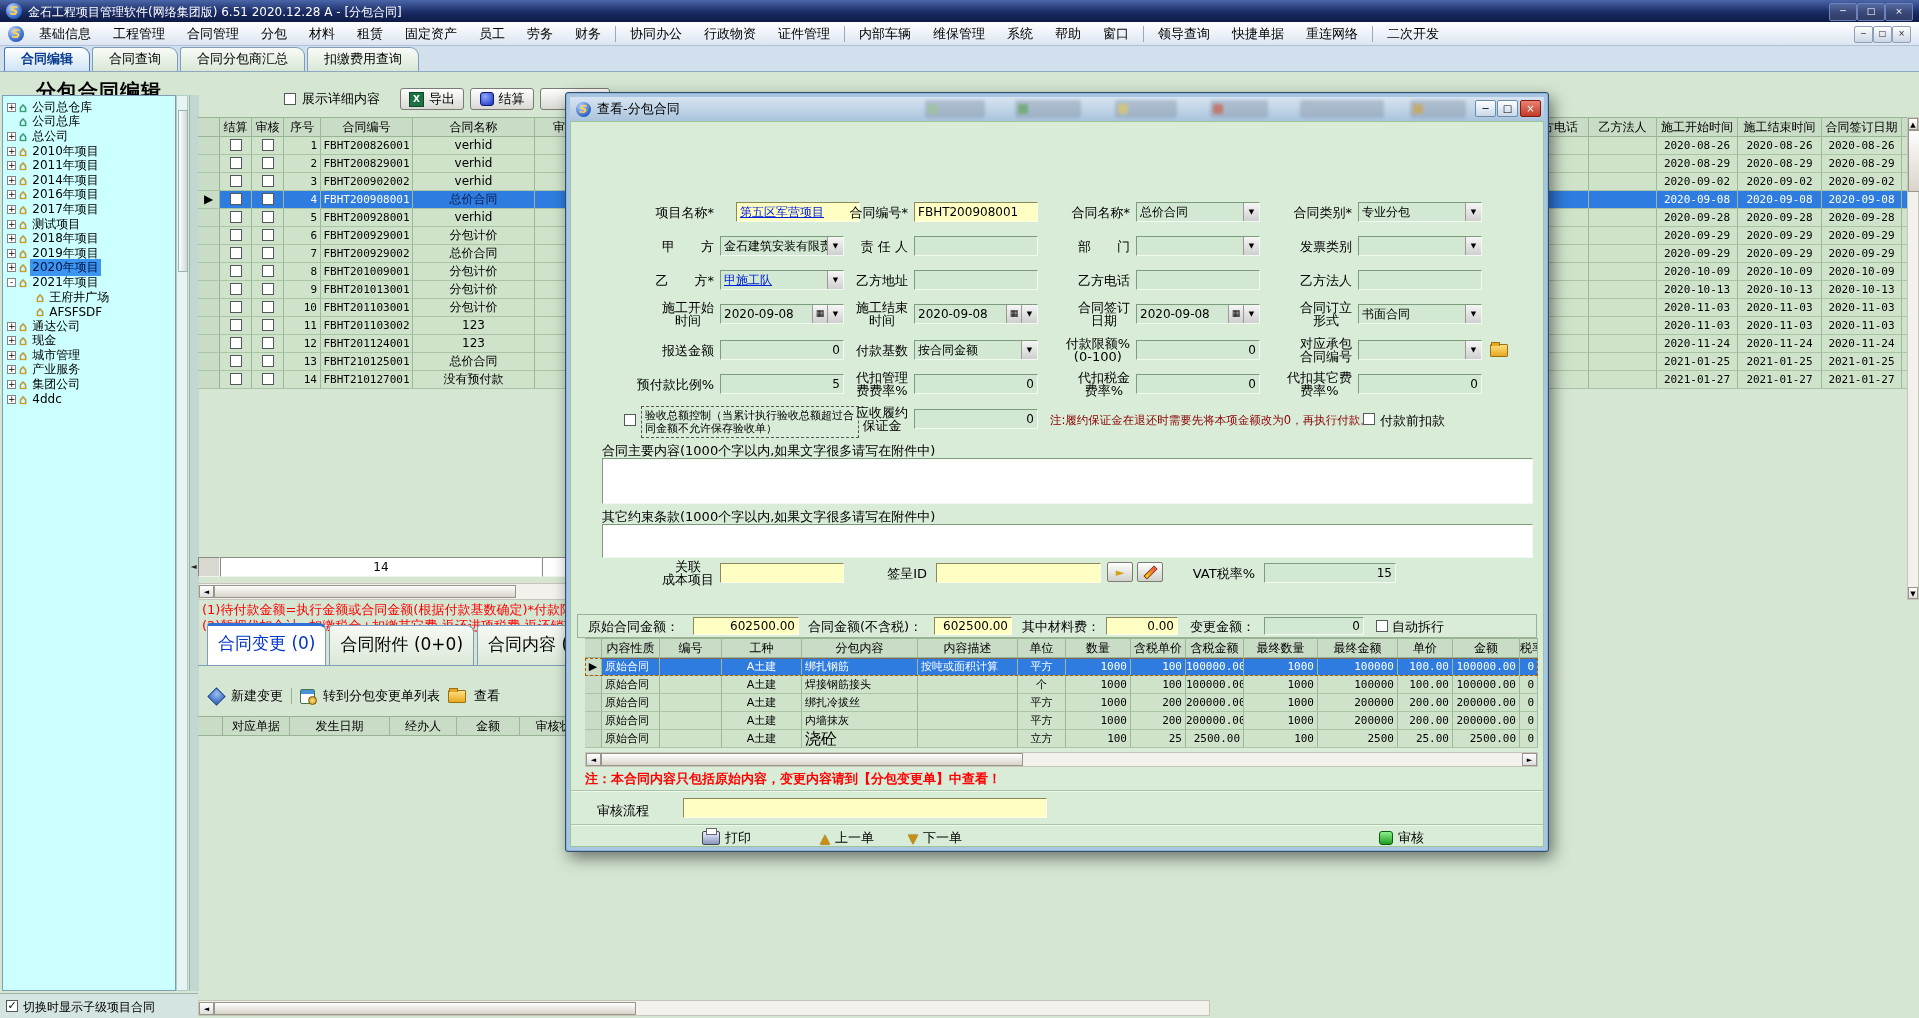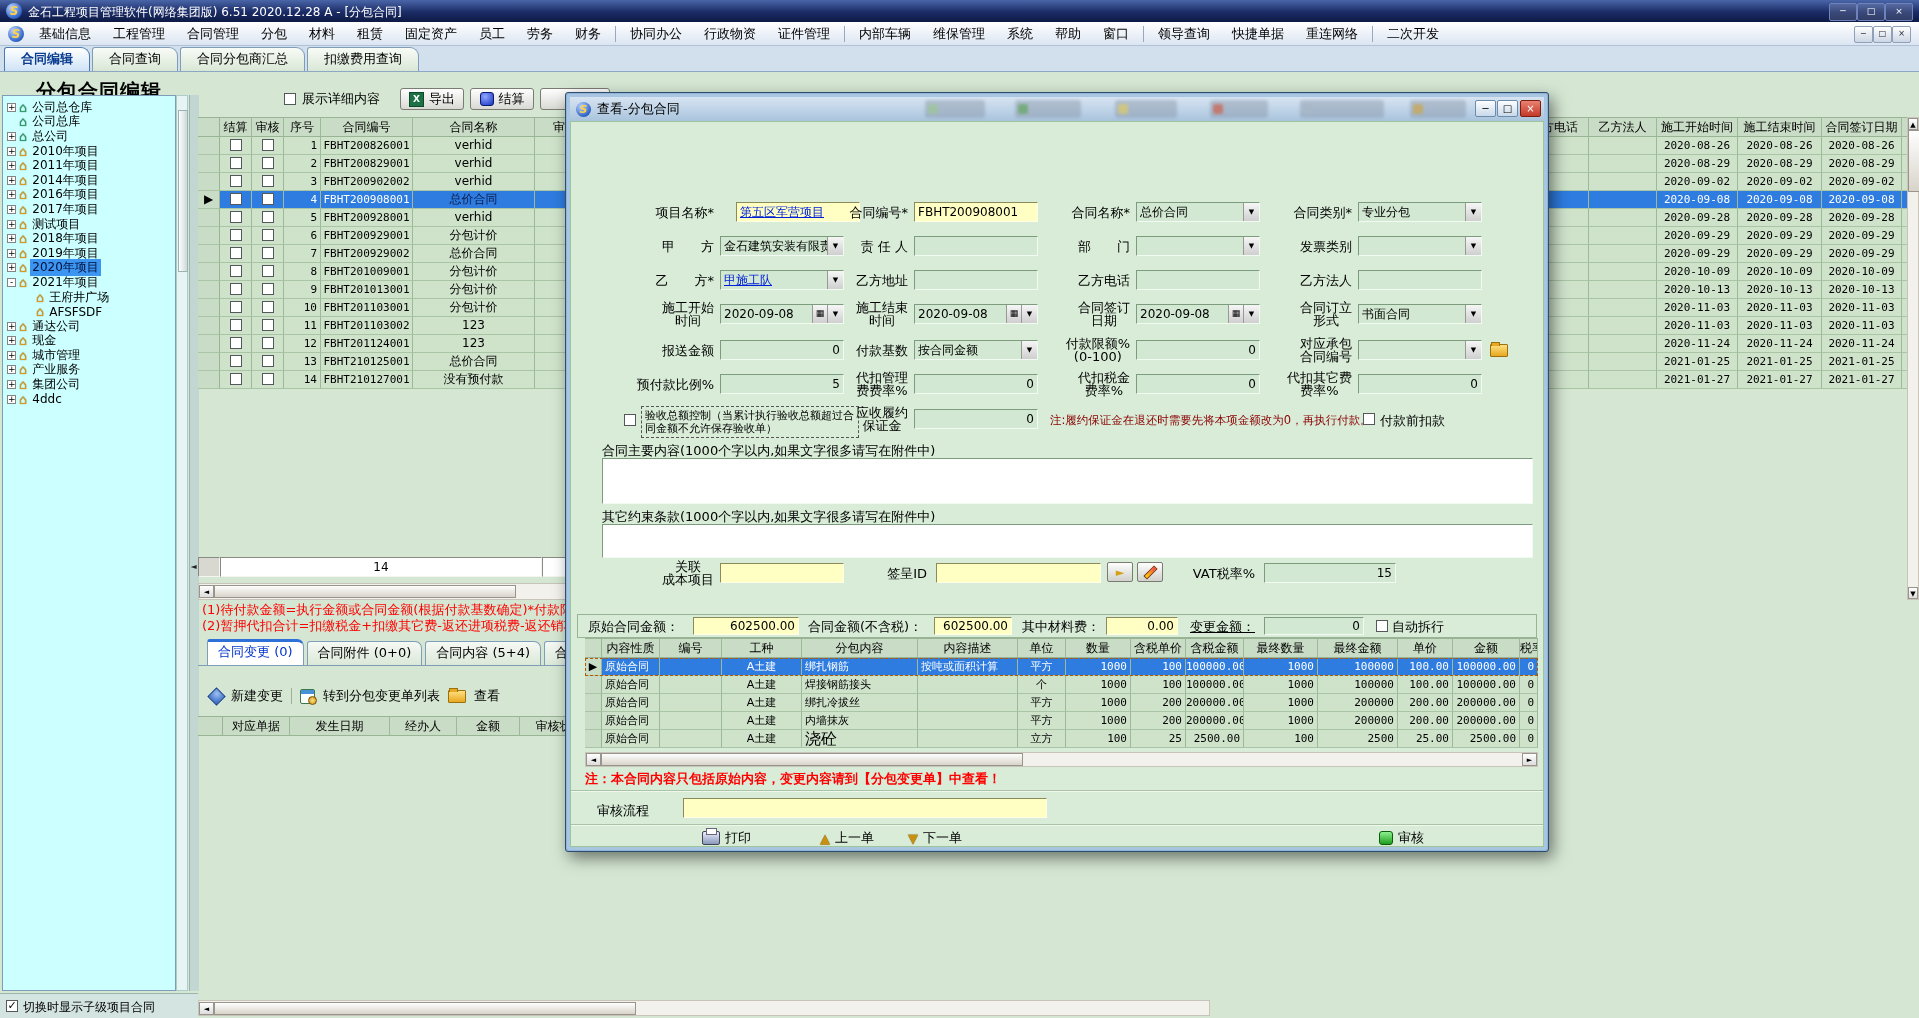--- a/index.html
+++ b/index.html
@@ -99,22 +99,22 @@
     font-size:7px;text-align:center;line-height:12px;flex:none;box-sizing:border-box;}
   .sthumb{height:11px;background:linear-gradient(#fefefe,#d9d4ca);border:1px solid #9a958c;flex:none;}
   .vscroll{position:absolute;background:#f3f1ec;border:1px solid #c9c4ba;box-sizing:border-box;}
 
   #notes{position:absolute;left:202px;top:602px;width:1200px;color:#f00;font-size:13px;line-height:16px;
     white-space:nowrap;overflow:hidden;}
 
   
   #lower-tabs{position:absolute;left:198px;top:640px;width:1010px;height:26px;
     border-bottom:1px solid #7f9db9;display:flex;align-items:flex-end;padding-left:9px;box-sizing:border-box;}
-  .ltab{height:23px;line-height:21px;padding:0 10px;border:1px solid #7f9db9;border-bottom:none;
-    border-radius:3px 7px 0 0;background:linear-gradient(#f6f9f4,#dbe8d8);margin-right:3px;font-size:13px;white-space:nowrap;}
+  .ltab{height:23px;line-height:21px;padding:8px 10px;border:1px solid #7f9db9;border-bottom:none;
+    border-radius:3px 7px 0 0;background:linear-gradient(#f6f9f4,#dbe8d8);margin-right:3px;font-size:17px;white-space:nowrap;}
   .ltab.active{background:#fff;color:#0033cc;border-top:3px solid #2f6fd8;height:23px;line-height:19px;}
   #lower-toolbar{position:absolute;left:210px;top:686px;height:20px;display:flex;align-items:center;gap:8px;font-size:13px;}
   .lt-sep{width:1px;height:16px;background:#9ab09a;}
   .icon-diamond{width:11px;height:11px;transform:rotate(45deg);border:1px solid #123a8a;
     background:radial-gradient(circle at 35% 30%,#9cc0f0,#2b5fc0);}
   .icon-doc{width:13px;height:13px;background:#fff;border:1px solid #3a7a4a;border-radius:2px;position:relative;}
   .icon-doc::before{content:"";position:absolute;left:0;top:0;right:0;height:4px;background:#4a90d9;}
   .icon-doc::after{content:"";position:absolute;right:-3px;bottom:-2px;width:7px;height:7px;border-radius:50%;
     background:radial-gradient(#ffe082,#c79010);border:1px solid #7a5200;}
   .icon-folder{width:16px;height:11px;background:linear-gradient(#ffe082,#e8a820);border:1px solid #9a7010;
@@ -936,21 +936,21 @@
           <span class="ftext rt">602500.00</span>
         </div>
       <span class="amt-label" style="left:230px;">合同金额(不含税)：</span>
       <div class="fld yellow amt-fld" style="left:356px;width:78px;">
           <span class="ftext rt">602500.00</span>
         </div>
       <span class="amt-label" style="left:444px;">其中材料费：</span>
       <div class="fld yellow amt-fld" style="left:528px;width:72px;">
           <span class="ftext rt">0.00</span>
         </div>
-      <span class="amt-label" style="left:612px;text-decoration:underline;">变更金额：</span>
+      <span class="amt-label" style="left:612px;">变更金额：</span>
       <div class="fld amt-fld" style="left:686px;width:100px;">
           <span class="ftext rt">0</span>
         </div>
       <span class="chk" style="position:absolute;left:798px;top:5px;"></span>
       <span class="amt-label" style="left:814px;">自动拆行</span>
     </div>
 
     <div class="grid" id="content-grid" style="left:14px;top:516px;">
         <div class="grid-h">
           <div class="gc ind" style="width: 17px;"></div>

